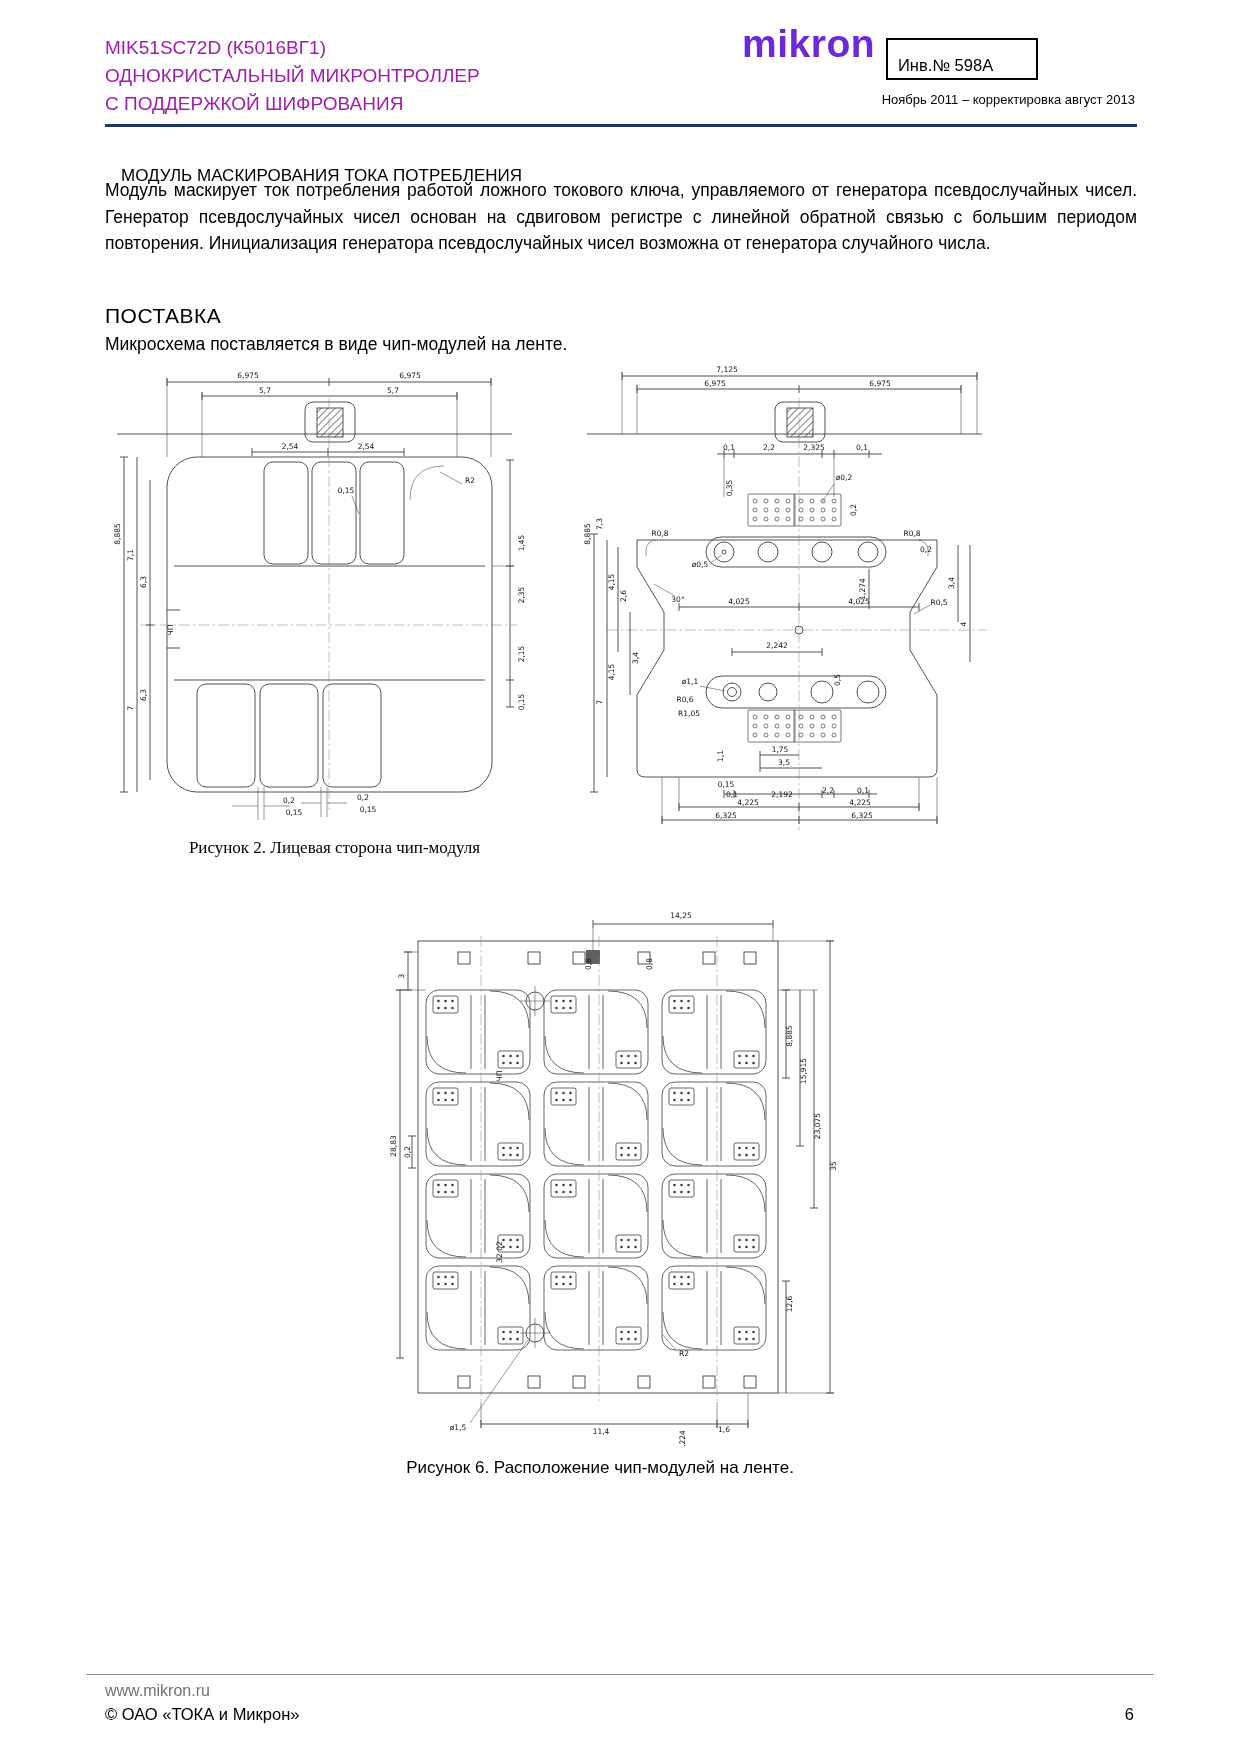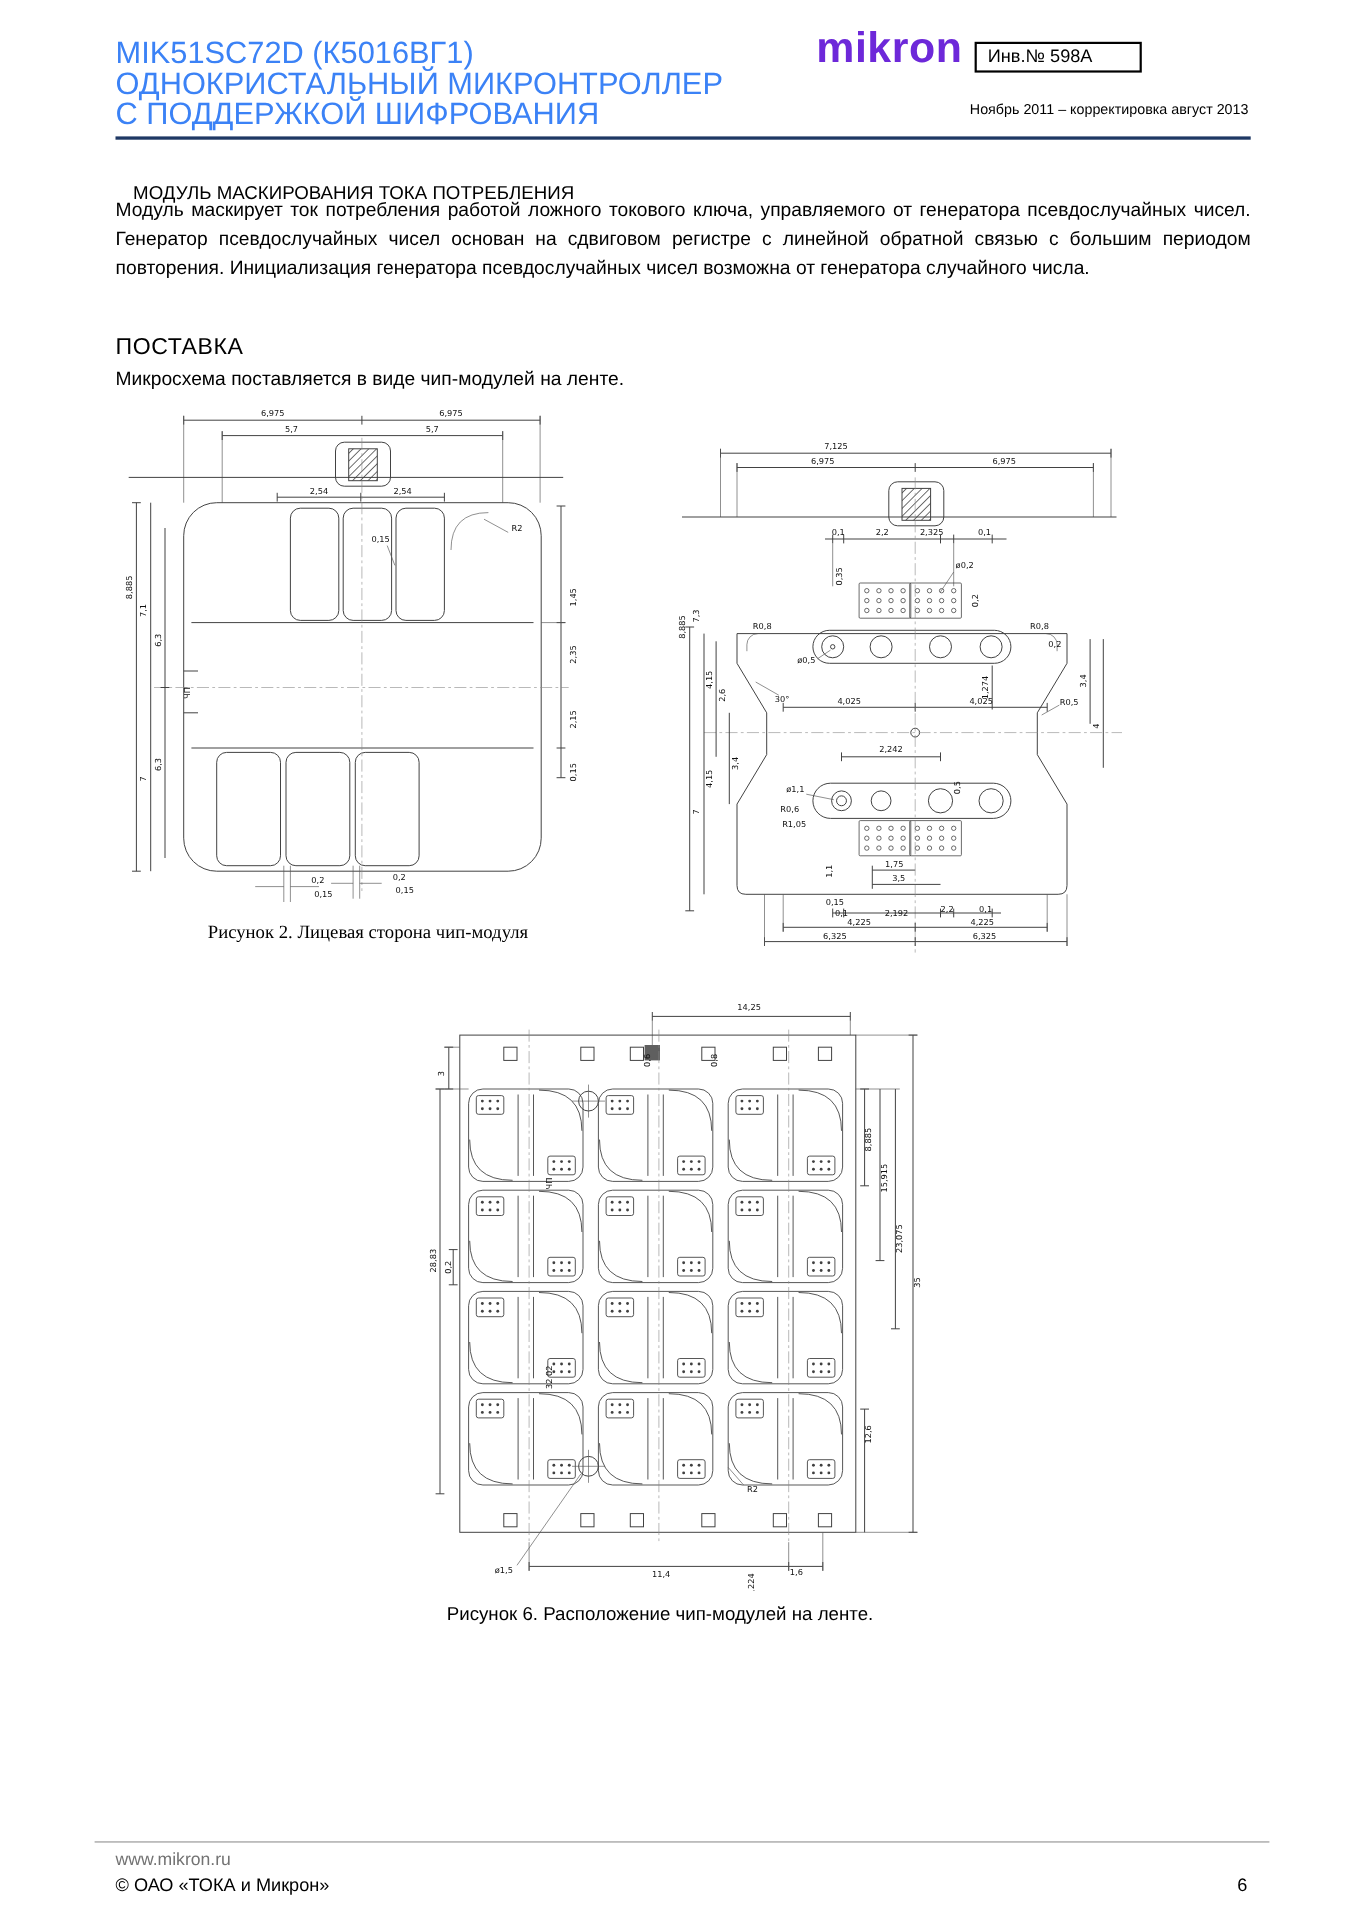--- a/index.html
+++ b/index.html
@@ -1,28 +1,28 @@
 <!DOCTYPE html>
 <html><head>
 <meta charset="utf-8">
 <style>
   html,body{margin:0;padding:0;}
   body{width:1240px;background:#ffffff;font-family:"Liberation Sans",sans-serif;color:#000;}
   .page{position:relative;width:1240px;height:1754px;background:#fff;overflow:hidden;}
-  .title{position:absolute;left:105px;top:34px;font-size:28px;line-height:28px;color:#3b82f6;}
+  .title{position:absolute;left:105px;top:34px;font-size:19px;line-height:28px;color:#a21caf;}
   .logo{position:absolute;left:742px;top:22px;font-size:39px;font-weight:bold;color:#6d28d9;letter-spacing:0.5px;}
-  .inv-box{position:absolute;left:886px;top:38px;width:152px;border:2px solid #000;padding:2px 10px 3px;font-size:16.5px;box-sizing:border-box;background:#fff;}
+  .inv-box{position:absolute;left:886px;top:38px;width:152px;border:2px solid #000;padding:16px 10px 3px;font-size:16.5px;box-sizing:border-box;background:#fff;}
   .revision{position:absolute;right:105px;top:92px;font-size:13px;}
   .header-rule{position:absolute;left:105px;right:103px;top:124px;height:3px;background:#1f3864;}
   .h-masking{position:absolute;left:105px;top:150px;margin:16px;font-size:17px;font-weight:normal;}
   .p-masking{position:absolute;left:105px;top:177px;width:1032px;margin:0;font-size:17.5px;line-height:26.5px;text-align:justify;}
   .h-delivery{position:absolute;left:105px;top:304px;margin:0;font-size:21px;font-weight:normal;letter-spacing:0.5px;}
   .p-delivery{position:absolute;left:105px;top:334px;margin:0;font-size:17.5px;}
   .fig2-wrap{position:absolute;left:112px;top:362px;}
-  .fig3-wrap{position:absolute;left:615px;top:362px;margin-top:36px;}
+  .fig3-wrap{position:absolute;left:582px;top:362px;}
   .fig4-wrap{position:absolute;left:388px;top:906px;}
   .caption{position:absolute;font-size:17px;text-align:center;}
   .caption2{left:112px;top:838px;width:445px;font-family:Liberation Serif, serif;}
   .caption3{left:622px;top:842px;width:435px;}
   .caption4{left:360px;top:1458px;width:480px;}
   .footer-rule{position:absolute;left:86px;right:86px;top:1674px;height:1px;background:#909090;}
   .footer-url{position:absolute;left:105px;top:1682px;font-size:16px;color:#737373;}
   .footer-copy{position:absolute;left:105px;top:1705px;font-size:16.5px;}
   .footer-page{position:absolute;right:106px;top:1705px;font-size:16.5px;}
   .drawing{display:block;}

